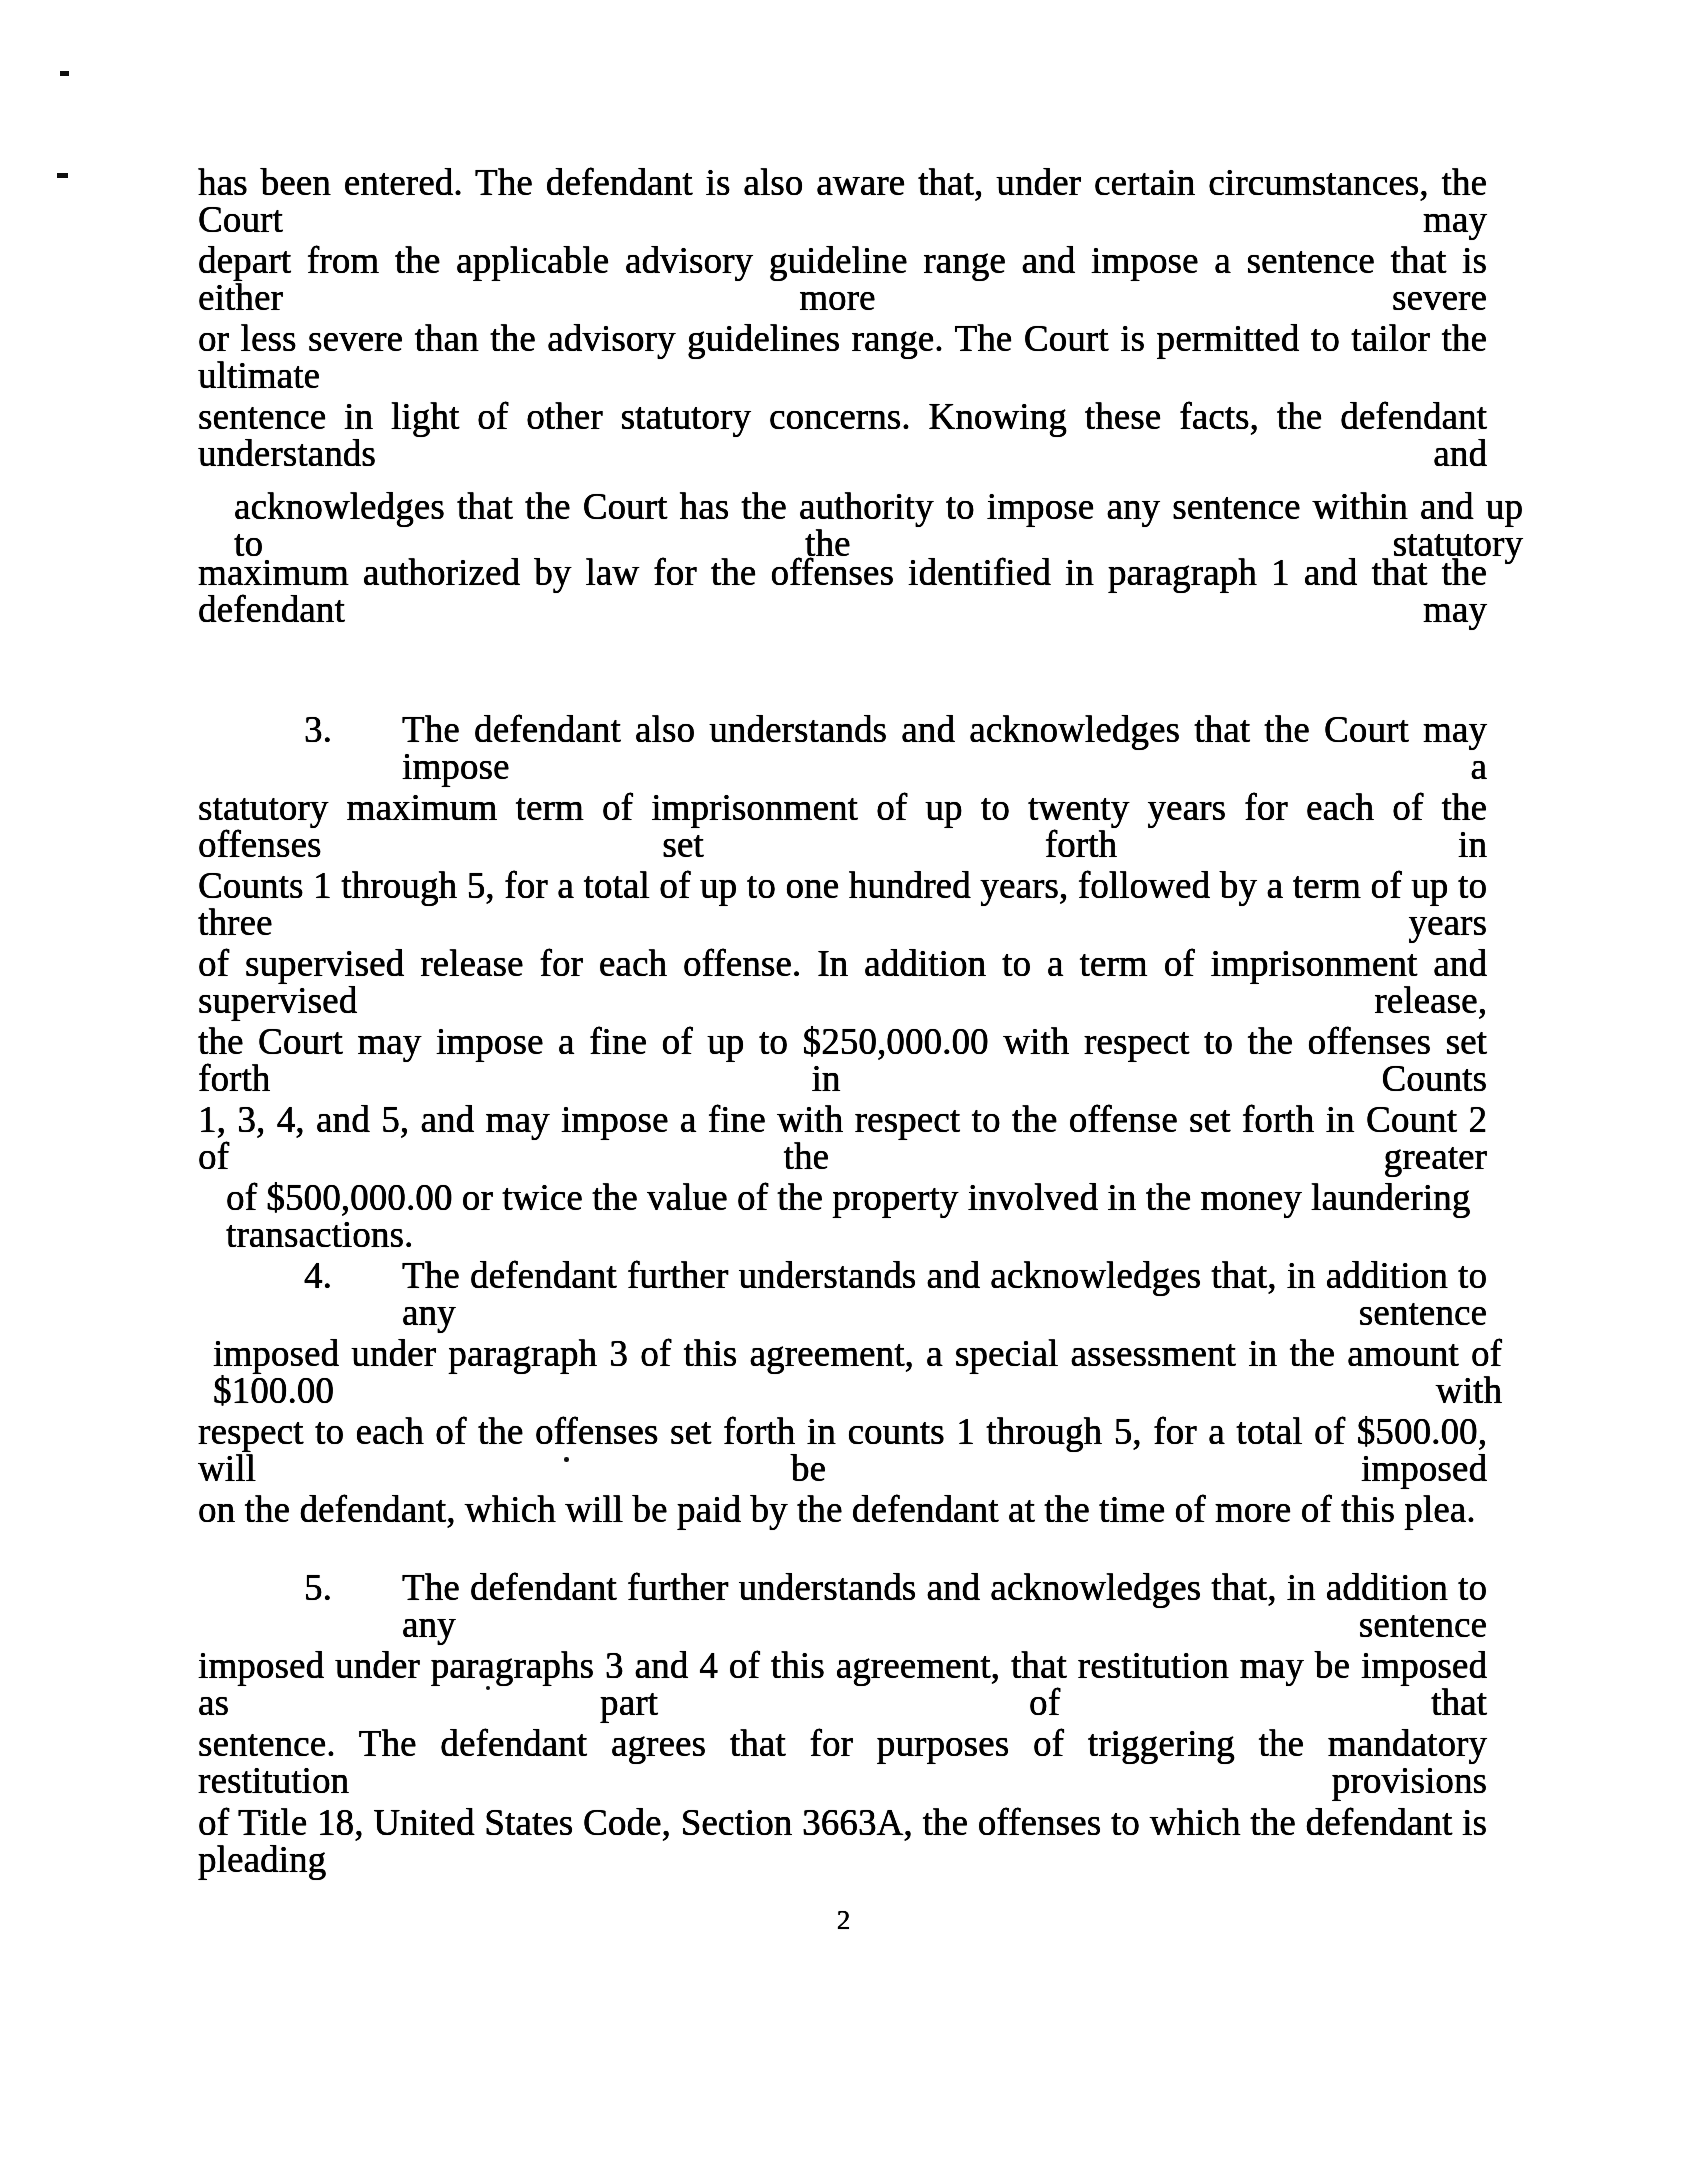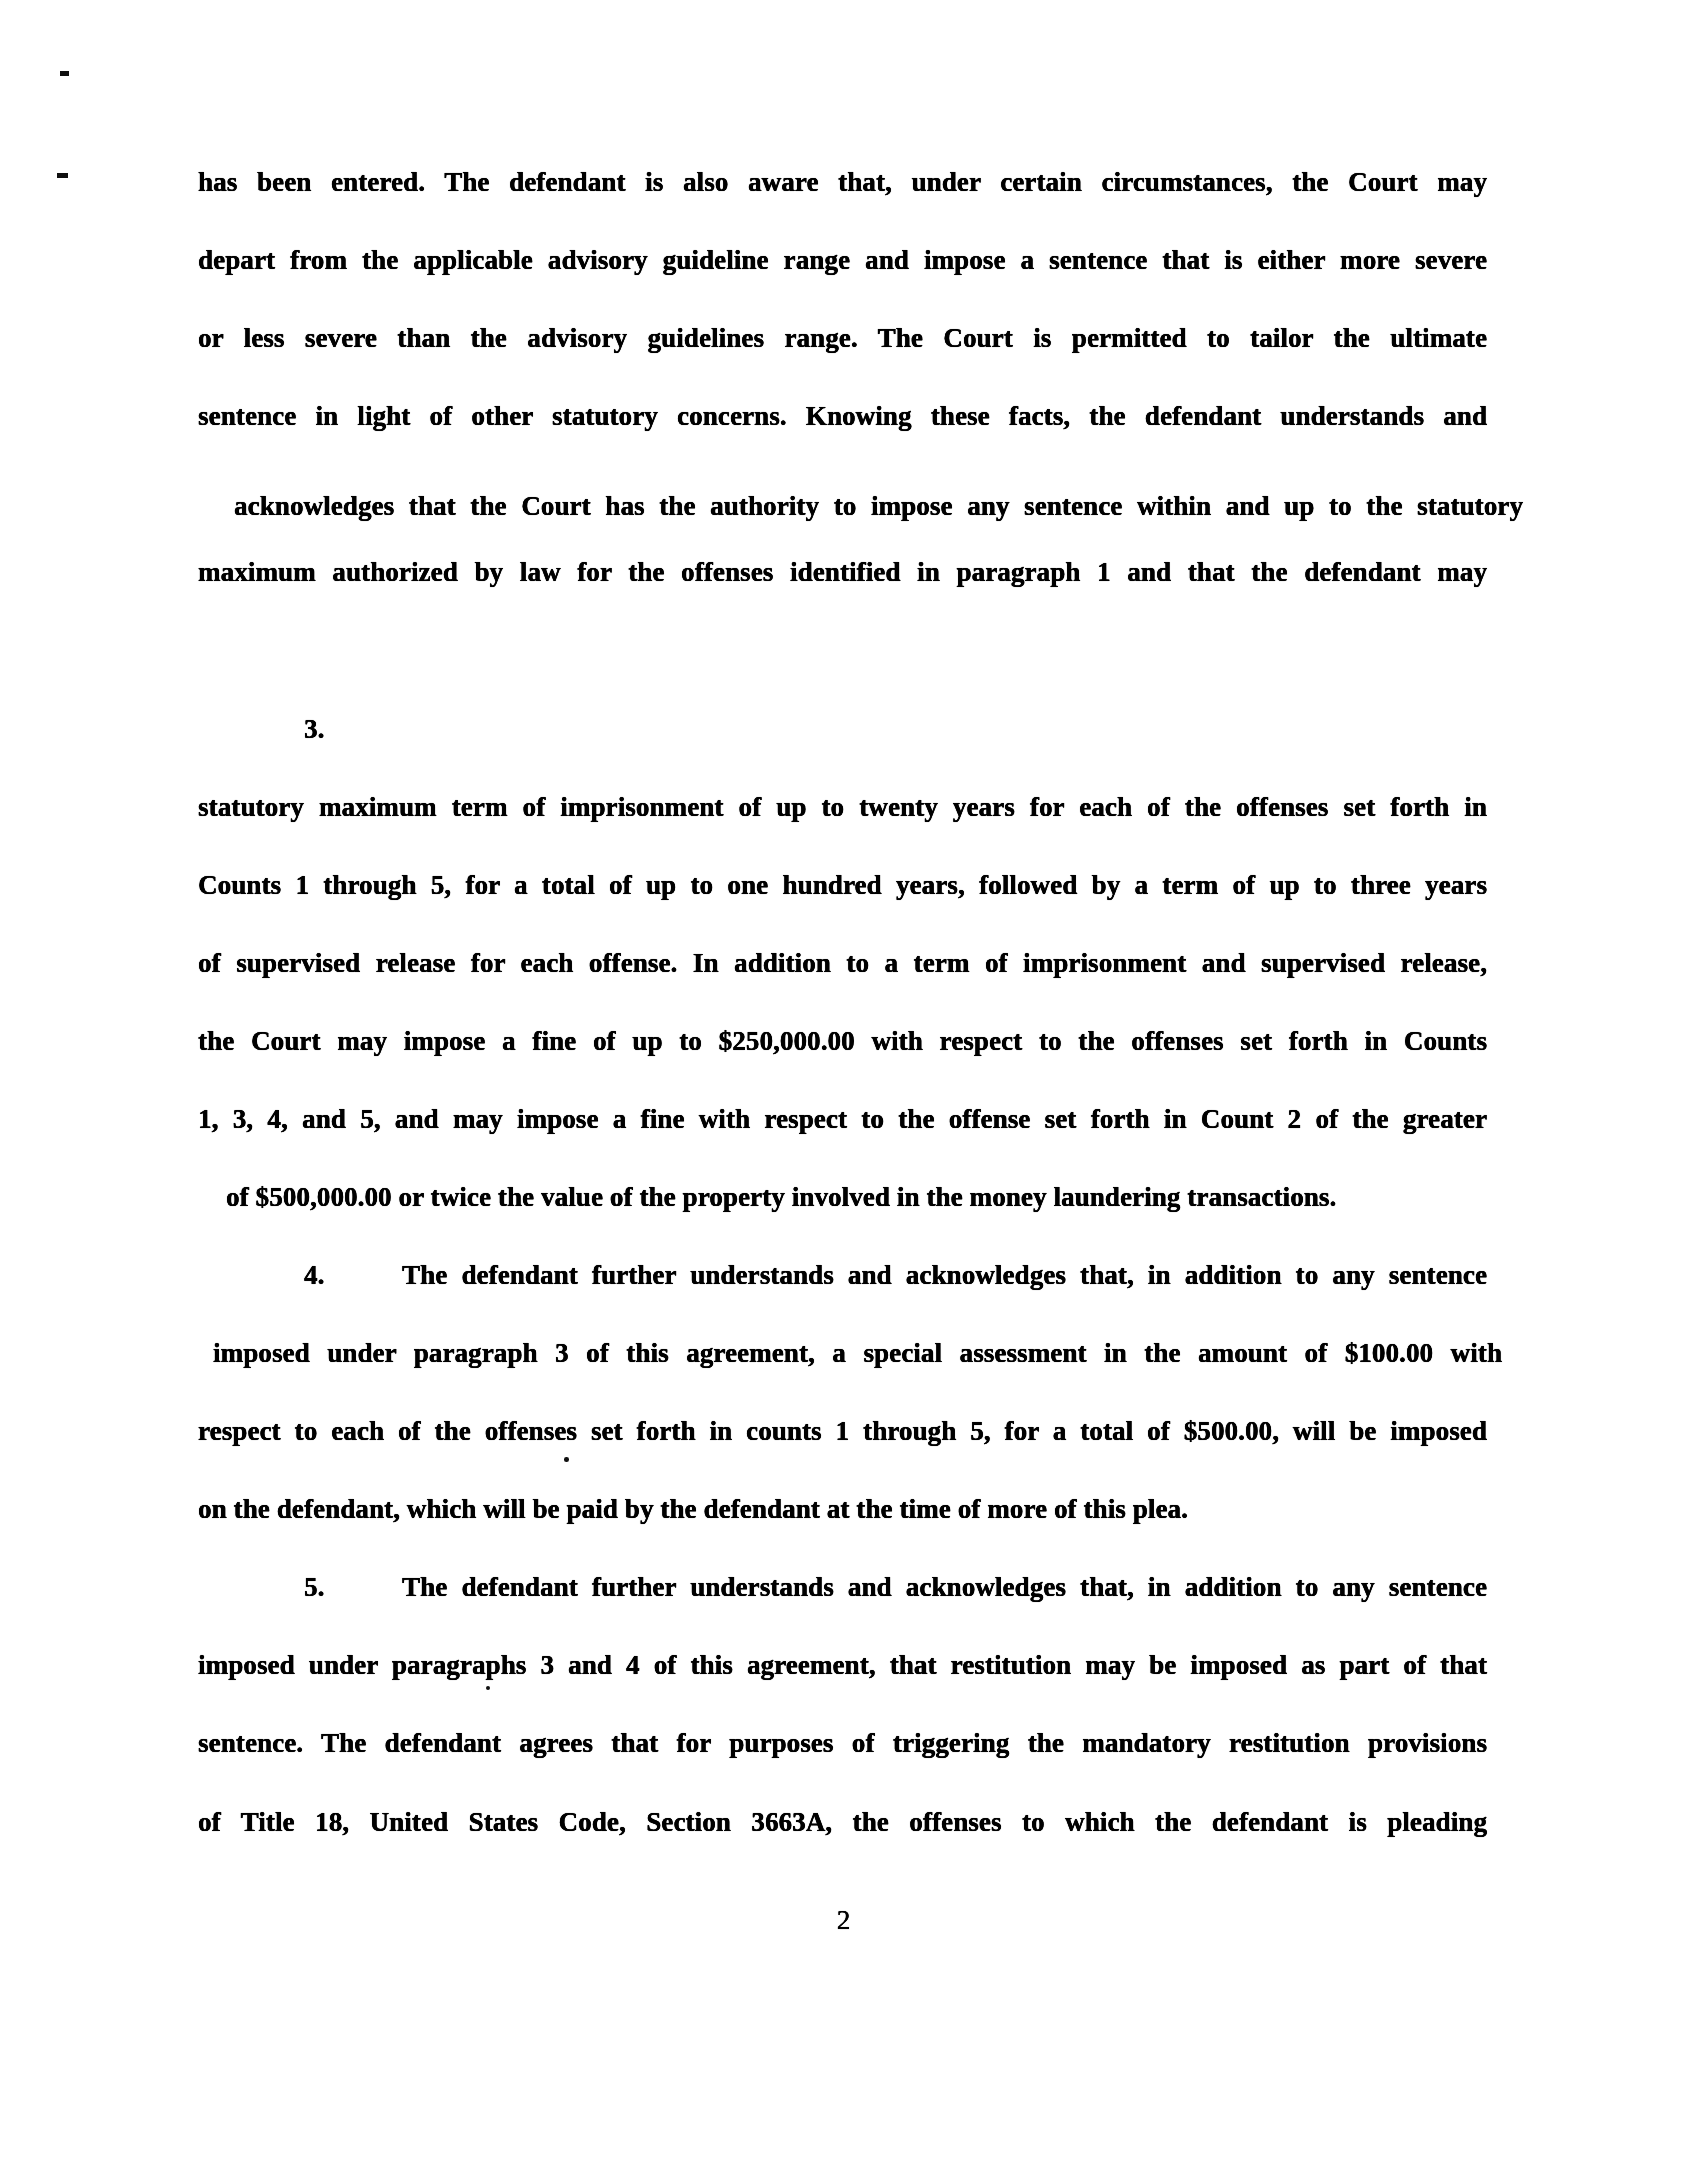--- a/index.html
+++ b/index.html
@@ -10,26 +10,25 @@
     background:#ffffff;
     font-family:"Liberation Serif", serif;
     color:#000;
     overflow:hidden;
   }
   .textblock{position:absolute;left:0;top:0;width:100%;height:100%;}
   .line{
     position:absolute;
     left:198px;
     width:1289px;
-    font-size:27px;
+    font-size:37px;
     line-height:37px;
     white-space:normal;
     letter-spacing:0.1px;
     text-shadow:0 0 0.7px #000, 0.3px 0.3px 0 #000;
-    font-weight:bold;
   }
   .line.just{
     text-align:justify;
     text-align-last:justify;
   }
   .line.numbered{
     padding-left:204px;
     width:1085px;
   }
   .pnum{
@@ -67,21 +66,21 @@
   <div class="artifact a3"></div>
   <div class="artifact a4"></div>
 
   <div class="textblock" id="lines">
       <div class="line just" style="top: 164px;"><span>has been entered.  The defendant is also aware that, under certain circumstances, the Court may</span></div>
       <div class="line just" style="top: 242px;"><span>depart from the applicable advisory guideline range and impose a sentence that is either more severe</span></div>
       <div class="line just" style="top: 320px;"><span>or less severe than the advisory guidelines range.  The Court is permitted to tailor the ultimate</span></div>
       <div class="line just" style="top: 398px;"><span>sentence in light of other statutory concerns.  Knowing these  facts, the defendant understands and</span></div>
       <div class="line just" style="top: 488px; margin-left: 36px;"><span>acknowledges that the Court has the authority to impose any sentence within and up to the statutory</span></div>
       <div class="line just" style="top: 554px;"><span>maximum authorized by law for the offenses identified in paragraph 1 and that the defendant may</span></div>
-      <div class="line just numbered" style="top: 711px;"><span class="pnum">3.</span></div>
+      <div class="line just numbered" style="top: 711px;"><span class="pnum">3.</span><span>The defendant also understands and acknowledges that the Court may impose a</span></div>
       <div class="line just" style="top: 789px;"><span>statutory maximum term of imprisonment of up to twenty years for each of the offenses set forth in</span></div>
       <div class="line just" style="top: 867px;"><span>Counts 1 through 5, for a total of up to one hundred years, followed by a term of up to three years</span></div>
       <div class="line just" style="top: 945px;"><span>of supervised release for each offense.  In addition to a term of imprisonment and supervised release,</span></div>
       <div class="line just" style="top: 1023px;"><span>the Court may impose a fine of up to $250,000.00 with respect to the offenses set forth in Counts</span></div>
       <div class="line just" style="top: 1101px;"><span>1, 3, 4, and 5, and may impose a fine with respect to the offense set forth in Count 2 of the greater</span></div>
       <div class="line" style="top: 1179px; margin-left: 28px;"><span>of $500,000.00 or twice the value of the property involved in the money laundering transactions.</span></div>
       <div class="line just numbered" style="top: 1257px;"><span class="pnum">4.</span><span>The defendant further understands and acknowledges that, in addition to any sentence</span></div>
       <div class="line just" style="top: 1335px; margin-left: 15px;"><span>imposed under paragraph 3 of this agreement, a special assessment in the amount of $100.00 with</span></div>
       <div class="line just" style="top: 1413px;"><span>respect to each of the offenses set forth in counts 1 through 5, for a total of $500.00, will be imposed</span></div>
       <div class="line" style="top: 1491px;"><span>on the defendant, which will be paid by the defendant at the time of more of this plea.</span></div>

